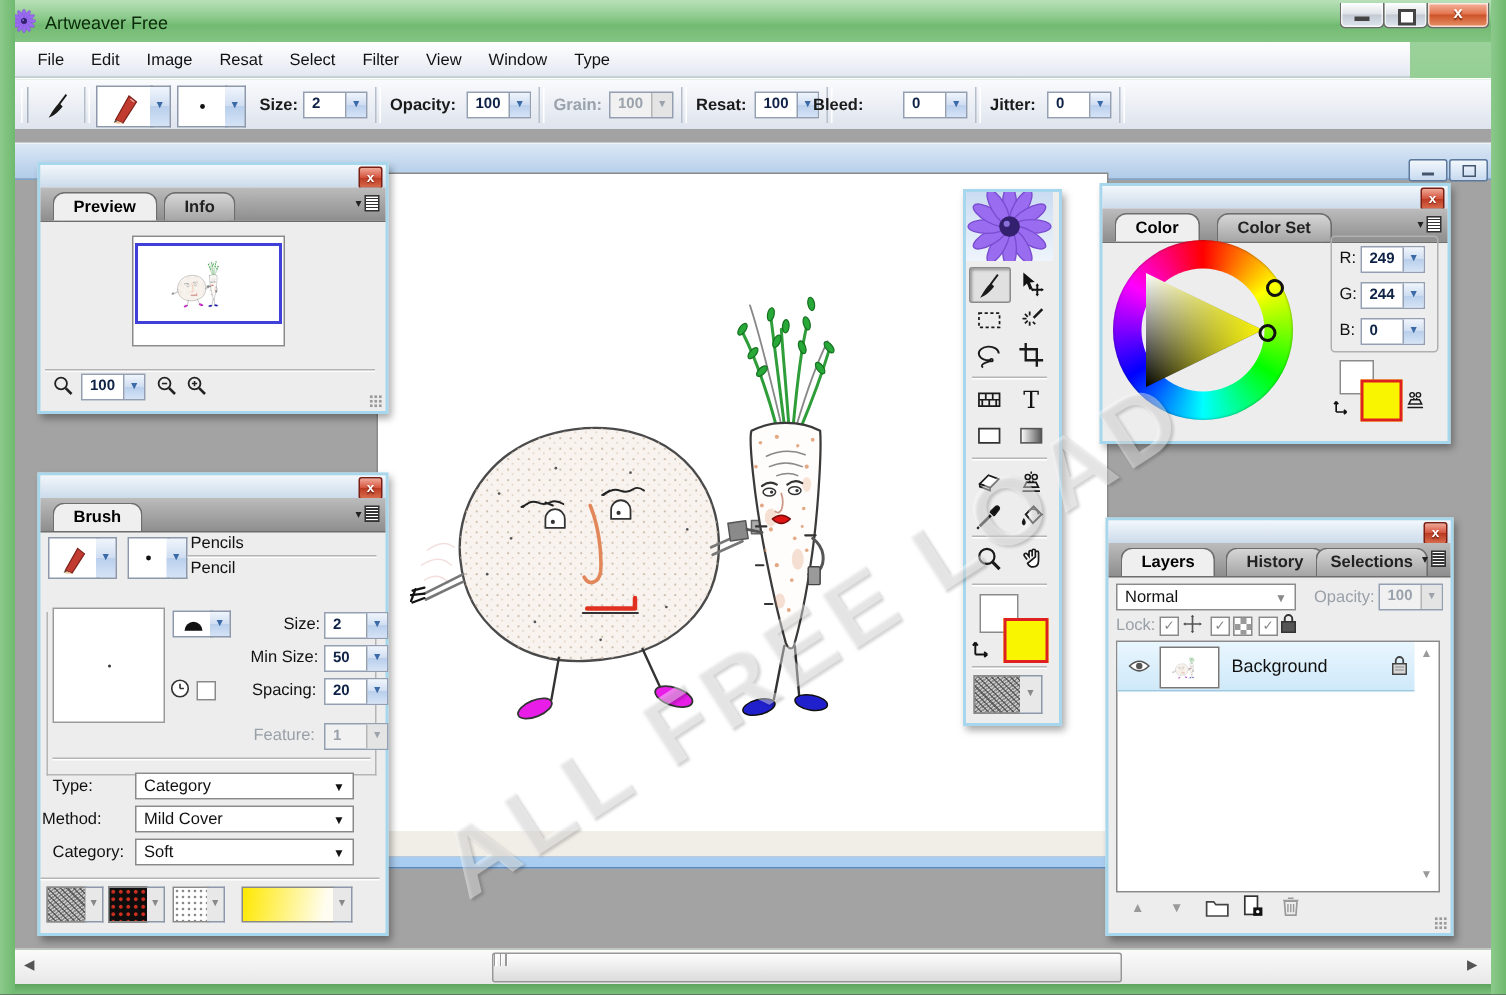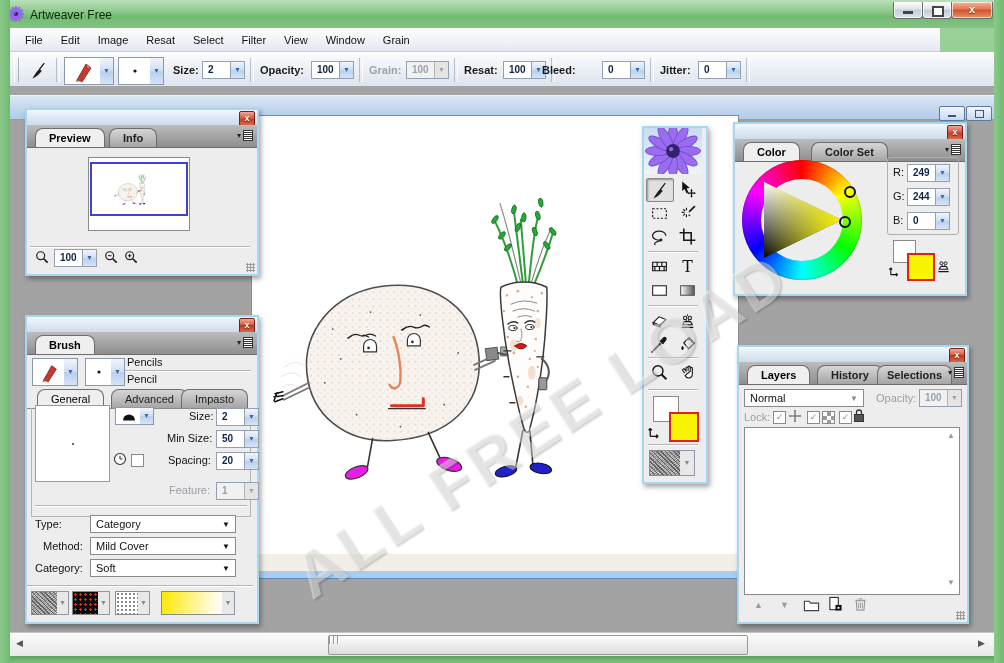--- a/index.html
+++ b/index.html
@@ -251,21 +251,21 @@
 
   <div class="abs menubar">
     <span class="menu-item">File</span>
     <span class="menu-item">Edit</span>
     <span class="menu-item">Image</span>
     <span class="menu-item">Resat</span>
     <span class="menu-item">Select</span>
     <span class="menu-item">Filter</span>
     <span class="menu-item">View</span>
     <span class="menu-item">Window</span>
-    <span class="menu-item">Grain</span>
+    <span class="menu-item">Type</span>
   </div>
 
   <div class="abs toolbar">
     <div class="abs tgrip" style="left:4px"></div>
     <div class="abs" style="left:16px;top:5px;width:26px;height:24px;display:flex;align-items:center;justify-content:center">
       <svg class="ti" viewBox="0 0 18 18" stroke="#1a1a1a" fill="none">
           <path d="M13.5 2 L9 8" stroke-width="1.2"></path>
           <path d="M9 8 C7 10 5 13 3.5 15.5 C6 14.5 8.5 12 10.5 9.5 Z" fill="#1a1a1a"></path>
         </svg>
     </div>
@@ -397,25 +397,20 @@
     <div class="abs drop-btn" style="left:37px;top:41px;height:26px;line-height:26px">▼</div>
     <div class="abs tool-preview" style="left:58px;top:41px;width:26px;height:26px">
       <svg width="8" height="8">
           <circle cx="4" cy="4" r="1.6" fill="#111"></circle>
         </svg>
     </div>
     <div class="abs drop-btn" style="left:84px;top:41px;height:26px;line-height:26px">▼</div>
     <span class="glabel" style="left:100px;top:39px">Pencils</span>
     <div class="sep-line" style="left:98px;top:53px;width:126px"></div>
     <span class="glabel" style="left:100px;top:56px">Pencil</span>
-    <div class="p-tabbar" style="top:70px;height:21px;background:none;border-bottom:1px solid #8a8a8a">
-      <div class="p-tab on" style="left:10px;font-weight:normal">General</div>
-      <div class="p-tab off" style="left:84px;font-weight:normal">Advanced</div>
-      <div class="p-tab off" style="left:154px;font-weight:normal">Impasto</div>
-    </div>
     <div class="abs" style="left:4px;top:91px;width:218px;height:108px;border:1px solid #b5b5b5;border-top:none"></div>
     <div class="abs" style="left:8px;top:88px;width:73px;height:75px;background:#fff;border:1px solid #9a9a9a">
       <svg width="73" height="75">
           <circle cx="37" cy="38" r="1" fill="#333"></circle>
         </svg>
     </div>
     <div class="abs tool-preview" style="left:88px;top:90px;width:25px;height:16px">
       <svg width="14" height="10" viewBox="0 0 14 10">
           <path d="M1 9.5 a6 6 0 0 1 12 0 z" fill="#111"></path>
         </svg>
@@ -445,21 +440,21 @@
     <div class="spin dis" style="position:absolute;left:189px;top:165px">
         <span class="spin-v">1</span>
         <span class="spin-b">▼</span>
       </div>
     <div class="sep-line" style="left:8px;top:188px;width:212px"></div>
     <span class="glabel" style="left:8px;top:201px">Type:</span>
     <div class="combo" style="left:63px;top:198px;width:146px">
         <span>Category</span>
         <span class="ar">▼</span>
       </div>
-    <span class="glabel" style="left:16px;top:223px">Method:</span>
+    <span class="glabel" style="left:1px;top:223px">Method:</span>
     <div class="combo" style="left:63px;top:220px;width:146px">
         <span>Mild Cover</span>
         <span class="ar">▼</span>
       </div>
     <span class="glabel" style="left:8px;top:245px">Category:</span>
     <div class="combo" style="left:63px;top:242px;width:146px">
         <span>Soft</span>
         <span class="ar">▼</span>
       </div>
     <div class="sep-line" style="left:0px;top:268px;width:226px"></div>
@@ -655,20 +650,37 @@
         <path d="M9 1 l-1.4 2 h2.8 Z M9 17 l-1.4-2 h2.8 Z M1 9 l2-1.4 v2.8 Z M17 9 l-2-1.4 v2.8 Z" fill="#555"></path>
       </svg>
     <div class="checkbox" style="left:68px;top:64px">✓</div>
     <div class="abs checker" style="left:83px;top:64px;width:11px;height:11px;border:1px solid #8a8a8a"></div>
     <div class="checkbox" style="left:100px;top:64px">✓</div>
     <svg class="abs" style="left:114px;top:61px" width="12" height="15" viewBox="0 0 12 14">
         <rect x="1.5" y="6" width="9" height="7" fill="#555" stroke="#333"></rect>
         <path d="M3.5 6 V4 a2.5 2.5 0 0 1 5 0 V6" fill="none" stroke="#333" stroke-width="1.3"></path>
       </svg>
     <div class="abs" style="left:5px;top:80px;width:214px;height:166px;background:#fff;border:1px solid #8a8a8a">
+      <div class="layer-row-sel" style="left:0;top:0;width:198px;height:32px">
+        <svg class="abs" style="left:7px;top:11px" width="15" height="10" viewBox="0 0 14 9">
+            <path d="M1 4.5 Q7 -1.5 13 4.5 Q7 10.5 1 4.5 Z" fill="#fff" stroke="#555"></path>
+            <circle cx="7" cy="4.5" r="2" fill="#555"></circle>
+          </svg>
+        <div class="abs" style="left:28px;top:3px;width:38px;height:26px;background:#fff;border:1px solid #777;display:flex;align-items:center;justify-content:center">
+          <svg width="34" height="22" viewBox="0 0 486 440" preserveAspectRatio="xMidYMid meet">
+              <use href="#veg"></use>
+            </svg>
+        </div>
+        <span class="abs" style="left:76px;top:9px;font-size:12px">Background</span>
+        <svg class="abs" style="left:182px;top:8px" width="12" height="15" viewBox="0 0 12 14">
+            <rect x="1.5" y="6" width="9" height="7" fill="#d8d8d8" stroke="#444"></rect>
+            <path d="M3.5 6 V4 a2.5 2.5 0 0 1 5 0 V6" fill="none" stroke="#444" stroke-width="1.2"></path>
+            <path d="M3 8.2 h6 M3 10.2 h6" stroke="#888" stroke-width=".7"></path>
+          </svg>
+      </div>
       <span class="abs" style="left:202px;top:3px;font-size:8px;color:#9a9a9a">▲</span>
       <span class="abs" style="left:202px;top:150px;font-size:8px;color:#9a9a9a">▼</span>
     </div>
     <span class="abs" style="left:15px;top:253px;font-size:9px;color:#9a9a9a">▲</span>
     <span class="abs" style="left:41px;top:253px;font-size:9px;color:#9a9a9a">▼</span>
     <svg class="abs" style="left:64px;top:251px" width="17" height="14" viewBox="0 0 18 14">
         <path d="M1.5 3 h5 l1.5 2 h8.5 v8 h-15 Z" fill="#fff" stroke="#444" stroke-width="1.2"></path>
       </svg>
     <svg class="abs" style="left:89px;top:249px" width="15" height="16" viewBox="0 0 16 17">
         <rect x="2" y="1.5" width="9" height="13" fill="#fff" stroke="#333" stroke-width="1.2"></rect>

